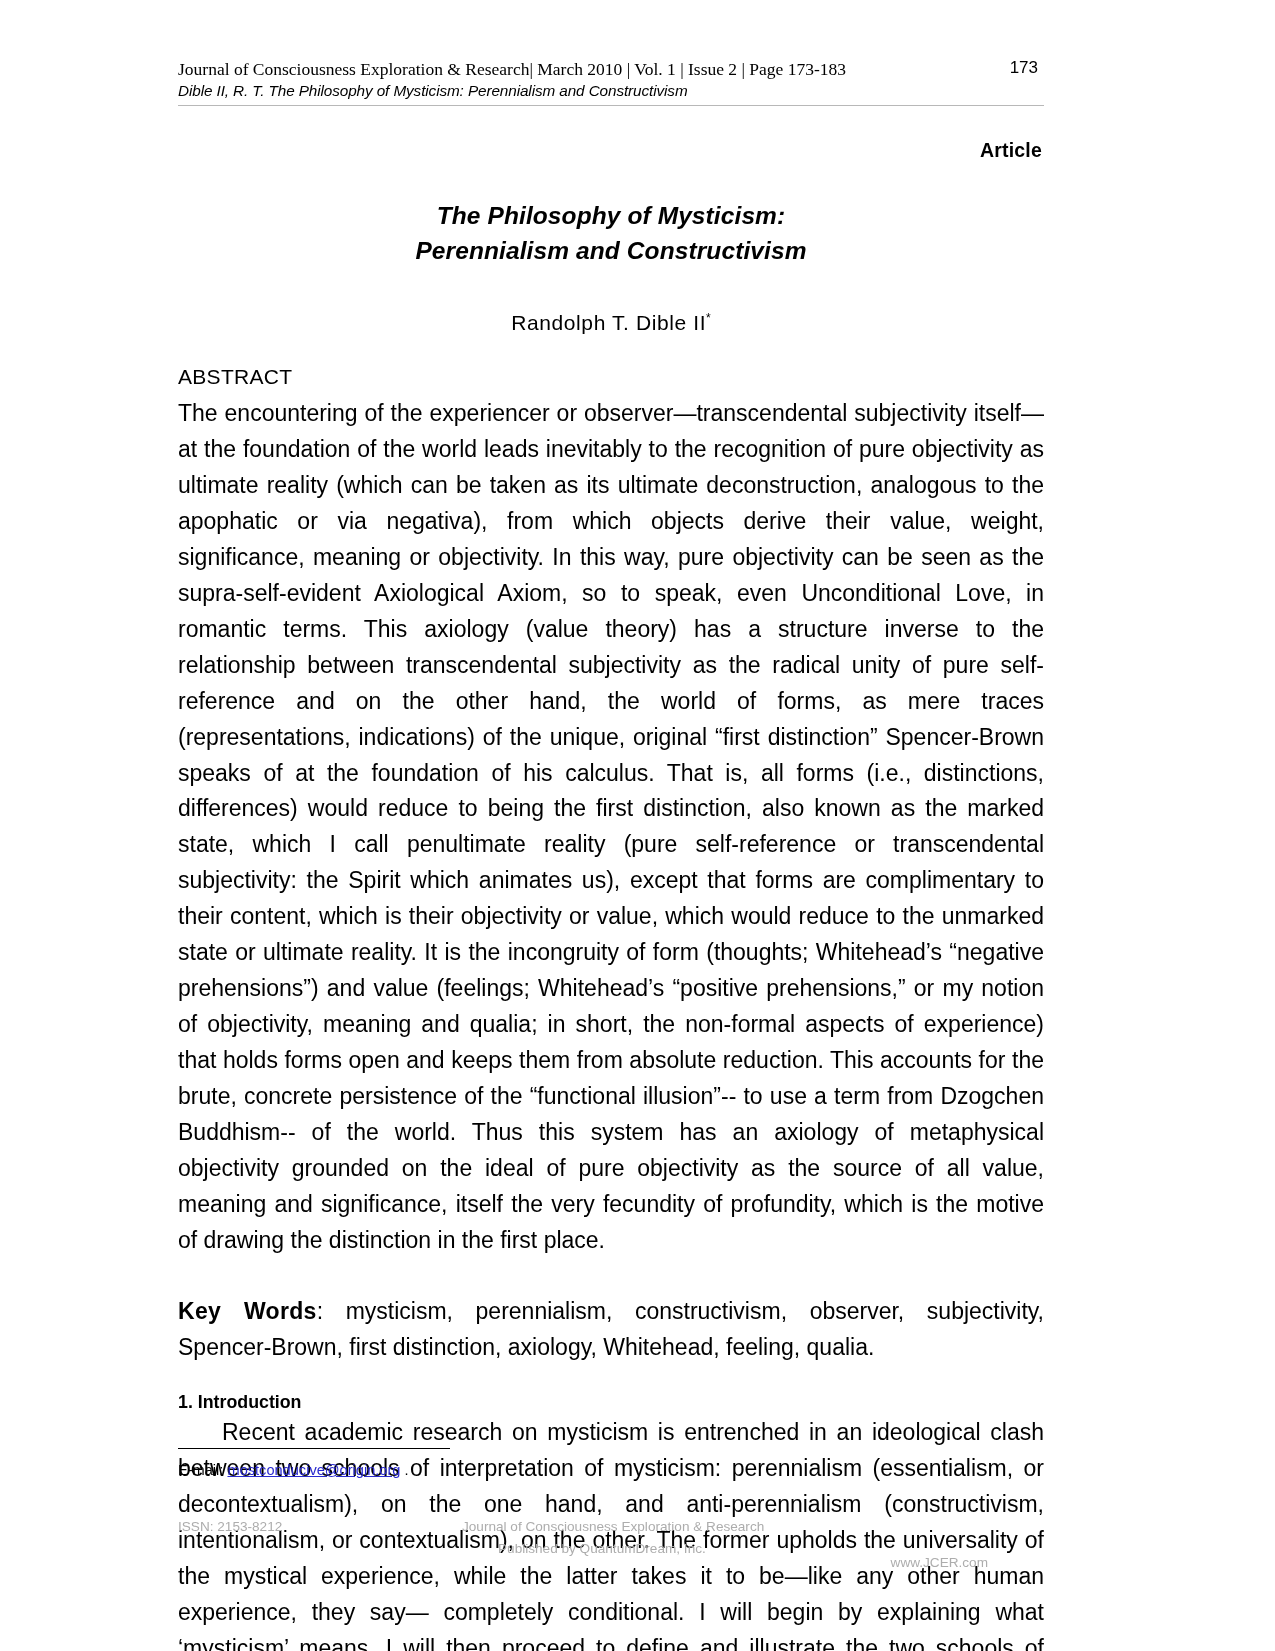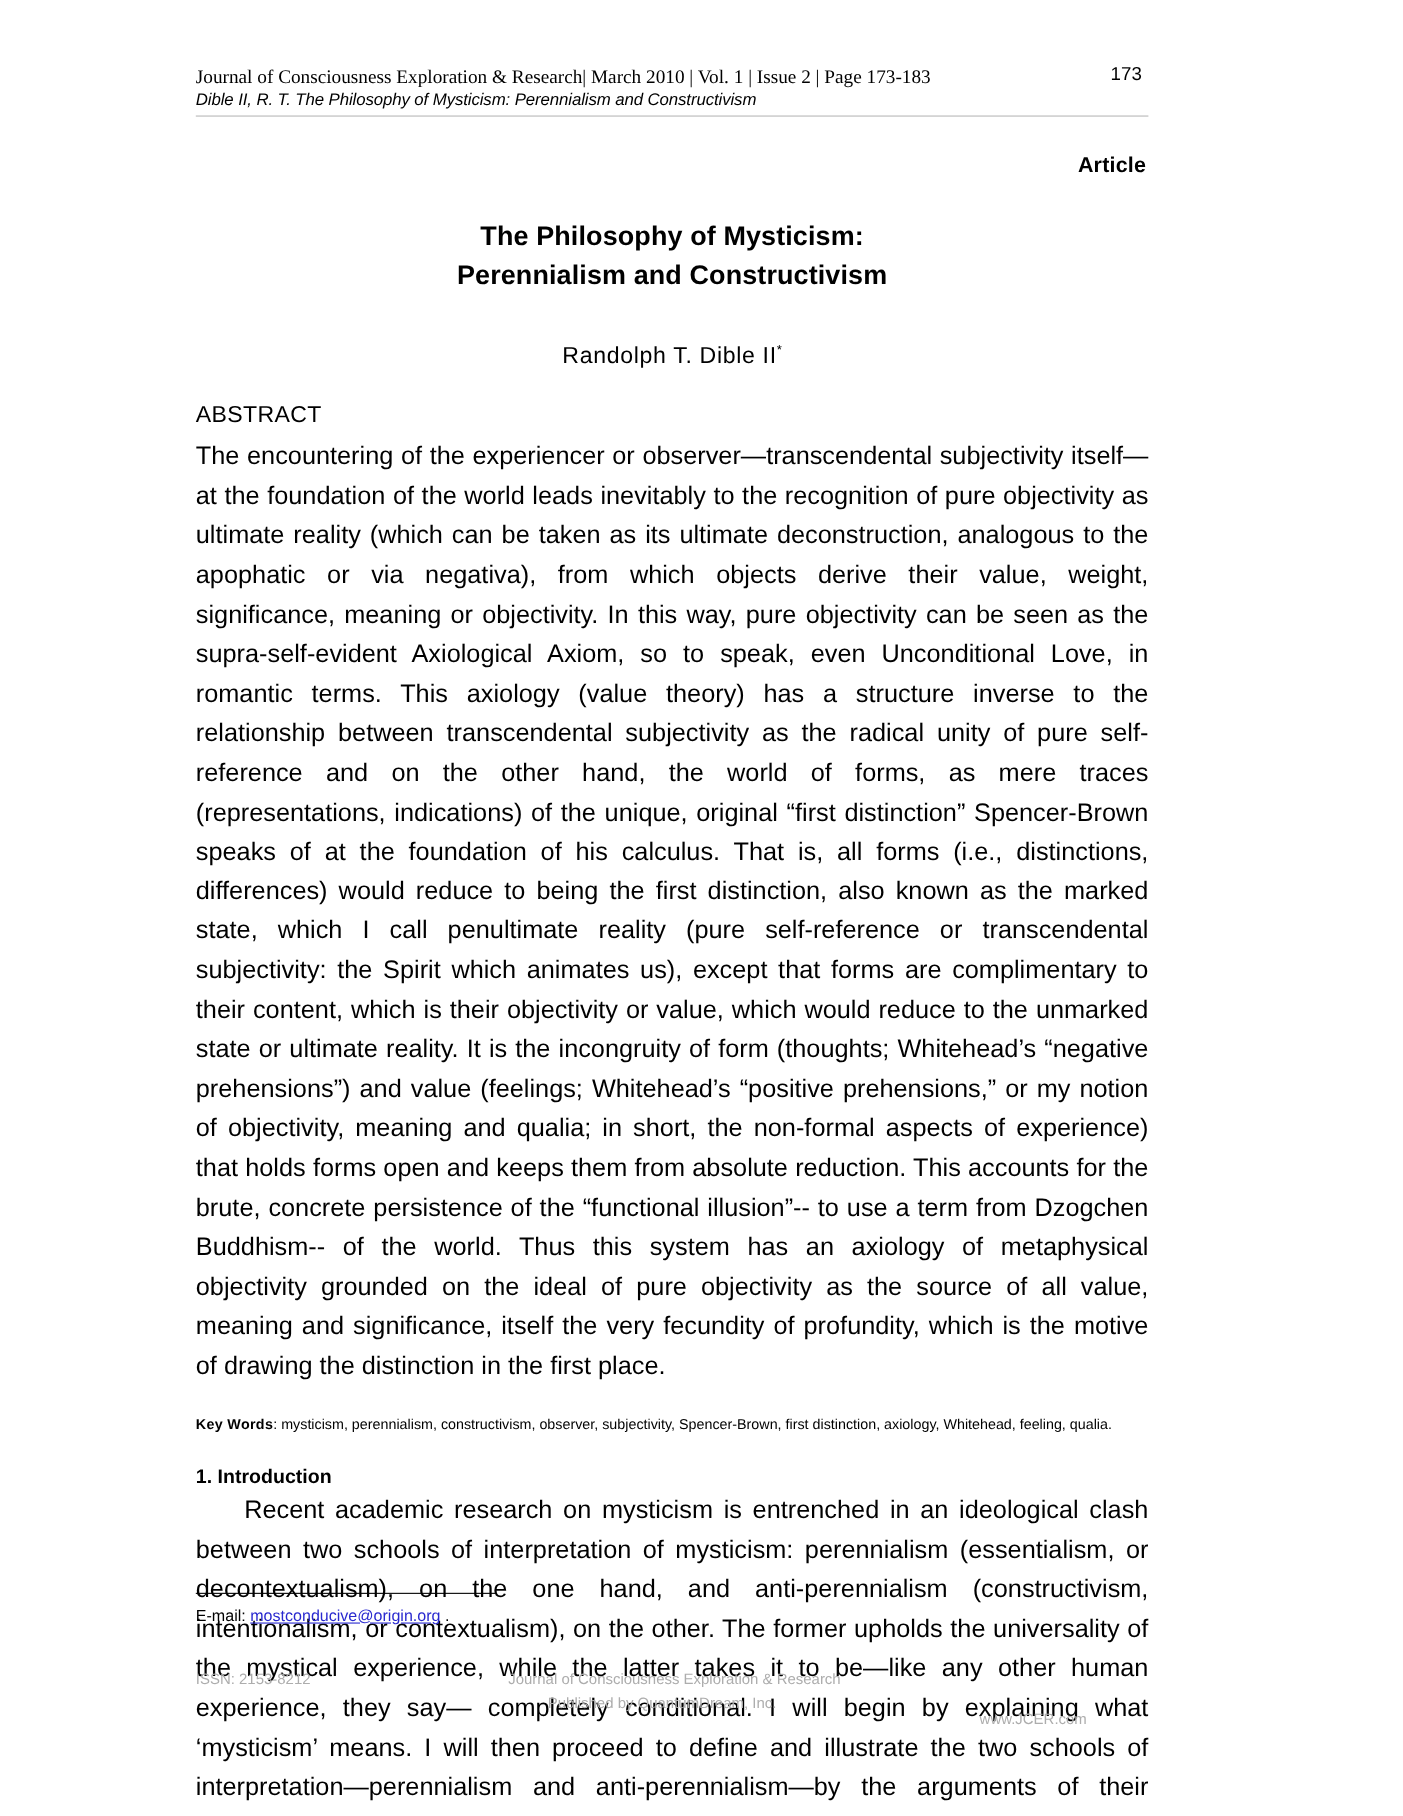--- a/index.html
+++ b/index.html
@@ -79,21 +79,21 @@
 
   
   .title {
     text-align: center;
     font-weight: bold;
     font-size: 24.5px;
     line-height: 1.45;
     margin-top: 36px;
     letter-spacing: 0.1px;
   }
-  .title-line { display: block; }
+  .title-line { display: block; font-style: italic; }
 
   
   .author {
     text-align: center;
     font-size: 21px;
     margin-top: 42px;
     letter-spacing: 0.6px;
   }
   .author sup {
     font-size: 12px;
@@ -114,22 +114,22 @@
     text-align: justify;
     text-justify: inter-word;
     margin: 0;
   }
   .abstract-body {
     margin-top: 7px;
   }
 
   
   .keywords {
-    margin-top: 25px;
-    font-size: 13px;
+    margin-top: 35px;
+    font-size: 23px;
     line-height: 1.565;
     text-align: justify;
   }
   .keywords b { font-weight: bold; letter-spacing: 0.3px; }
 
   
   .section-heading {
     font-weight: bold;
     font-size: 17.8px;
     margin-top: 26px;

